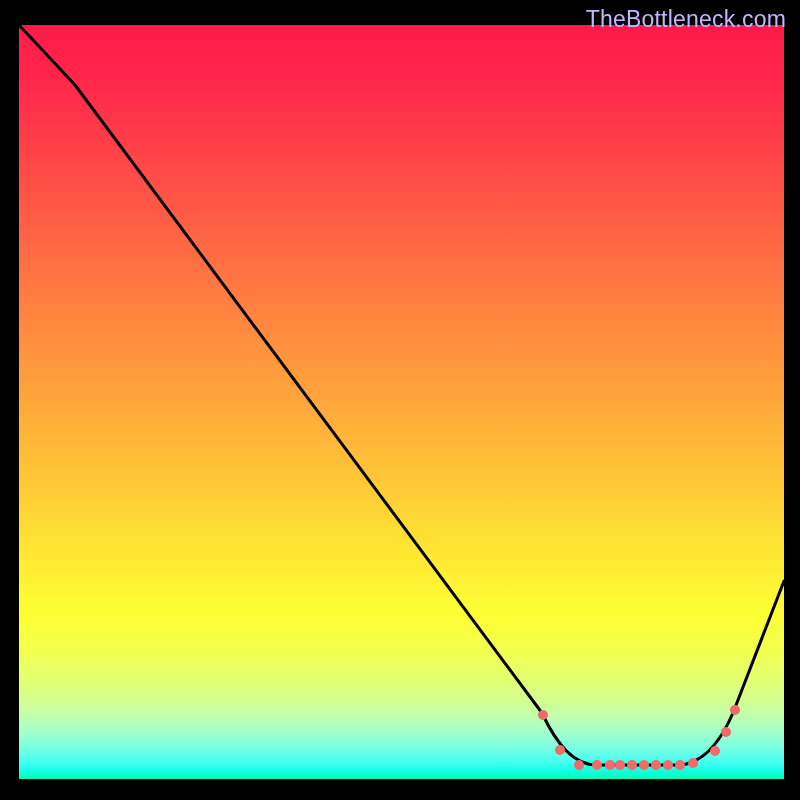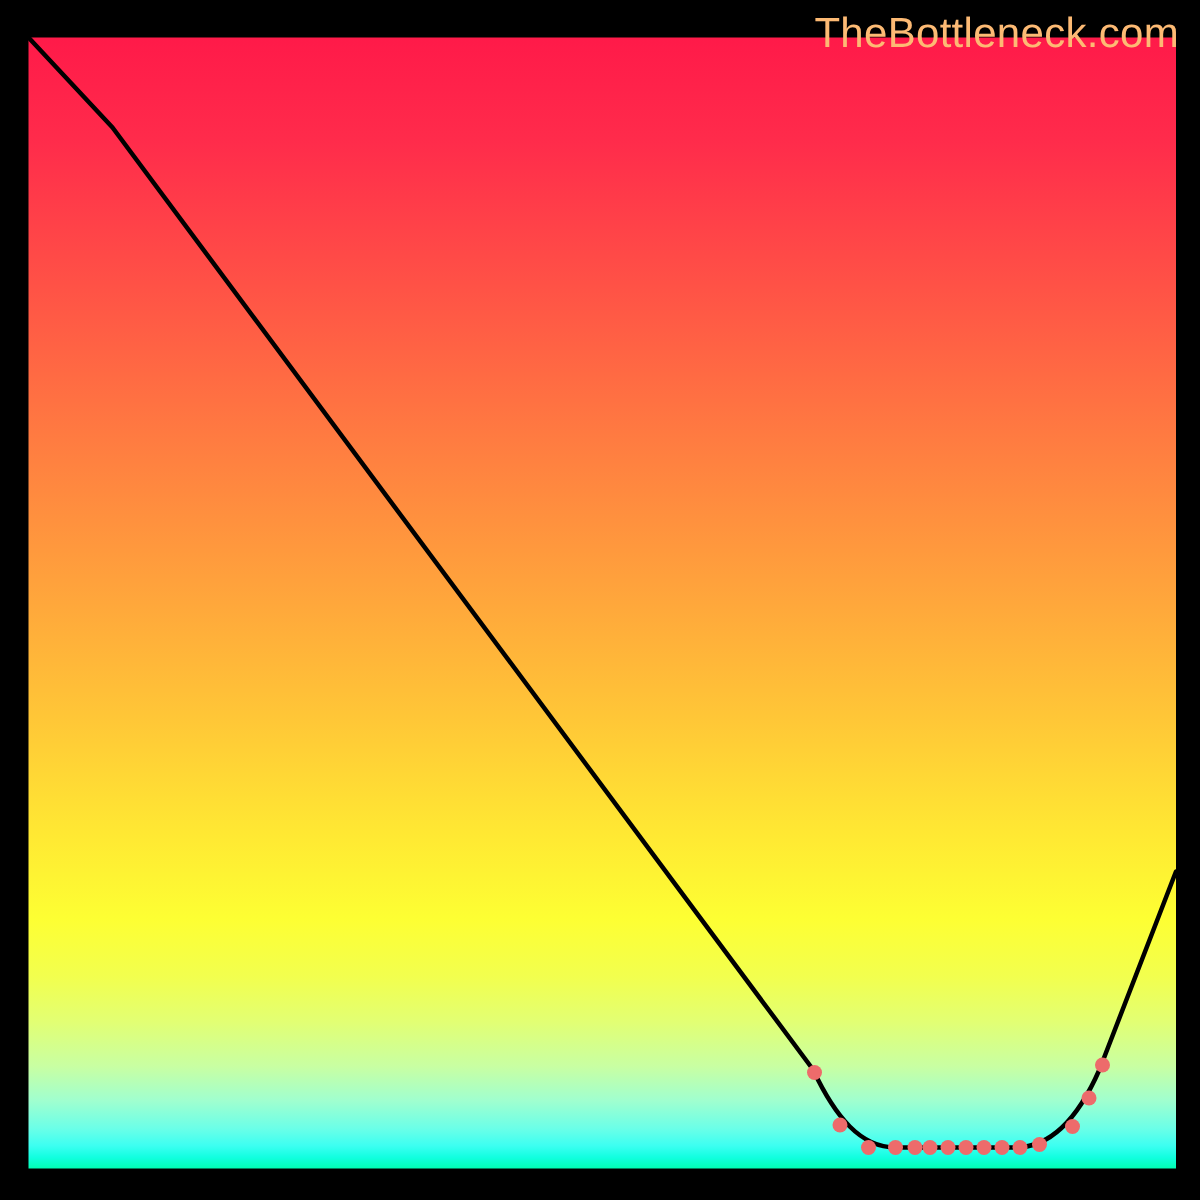--- a/index.html
+++ b/index.html
@@ -37,22 +37,22 @@
       #a0ffcf 94%,
       #6affe8 96.5%,
       #3cfff1 98%,
       #12ffe0 99%,
       #00ffb4 100%);
   }
   .watermark {
     position: absolute;
     top: 6px;
     right: 14px;
-    color: #fdba74;
-    font-size: 28px;
+    color: #c4b5fd;
+    font-size: 23px;
     font-weight: 400;
     letter-spacing: 0.2px;
   }
   svg.curve {
     position: absolute;
     left: 19px;
     top: 25px;
     width: 765px;
     height: 754px;
     overflow: visible;

